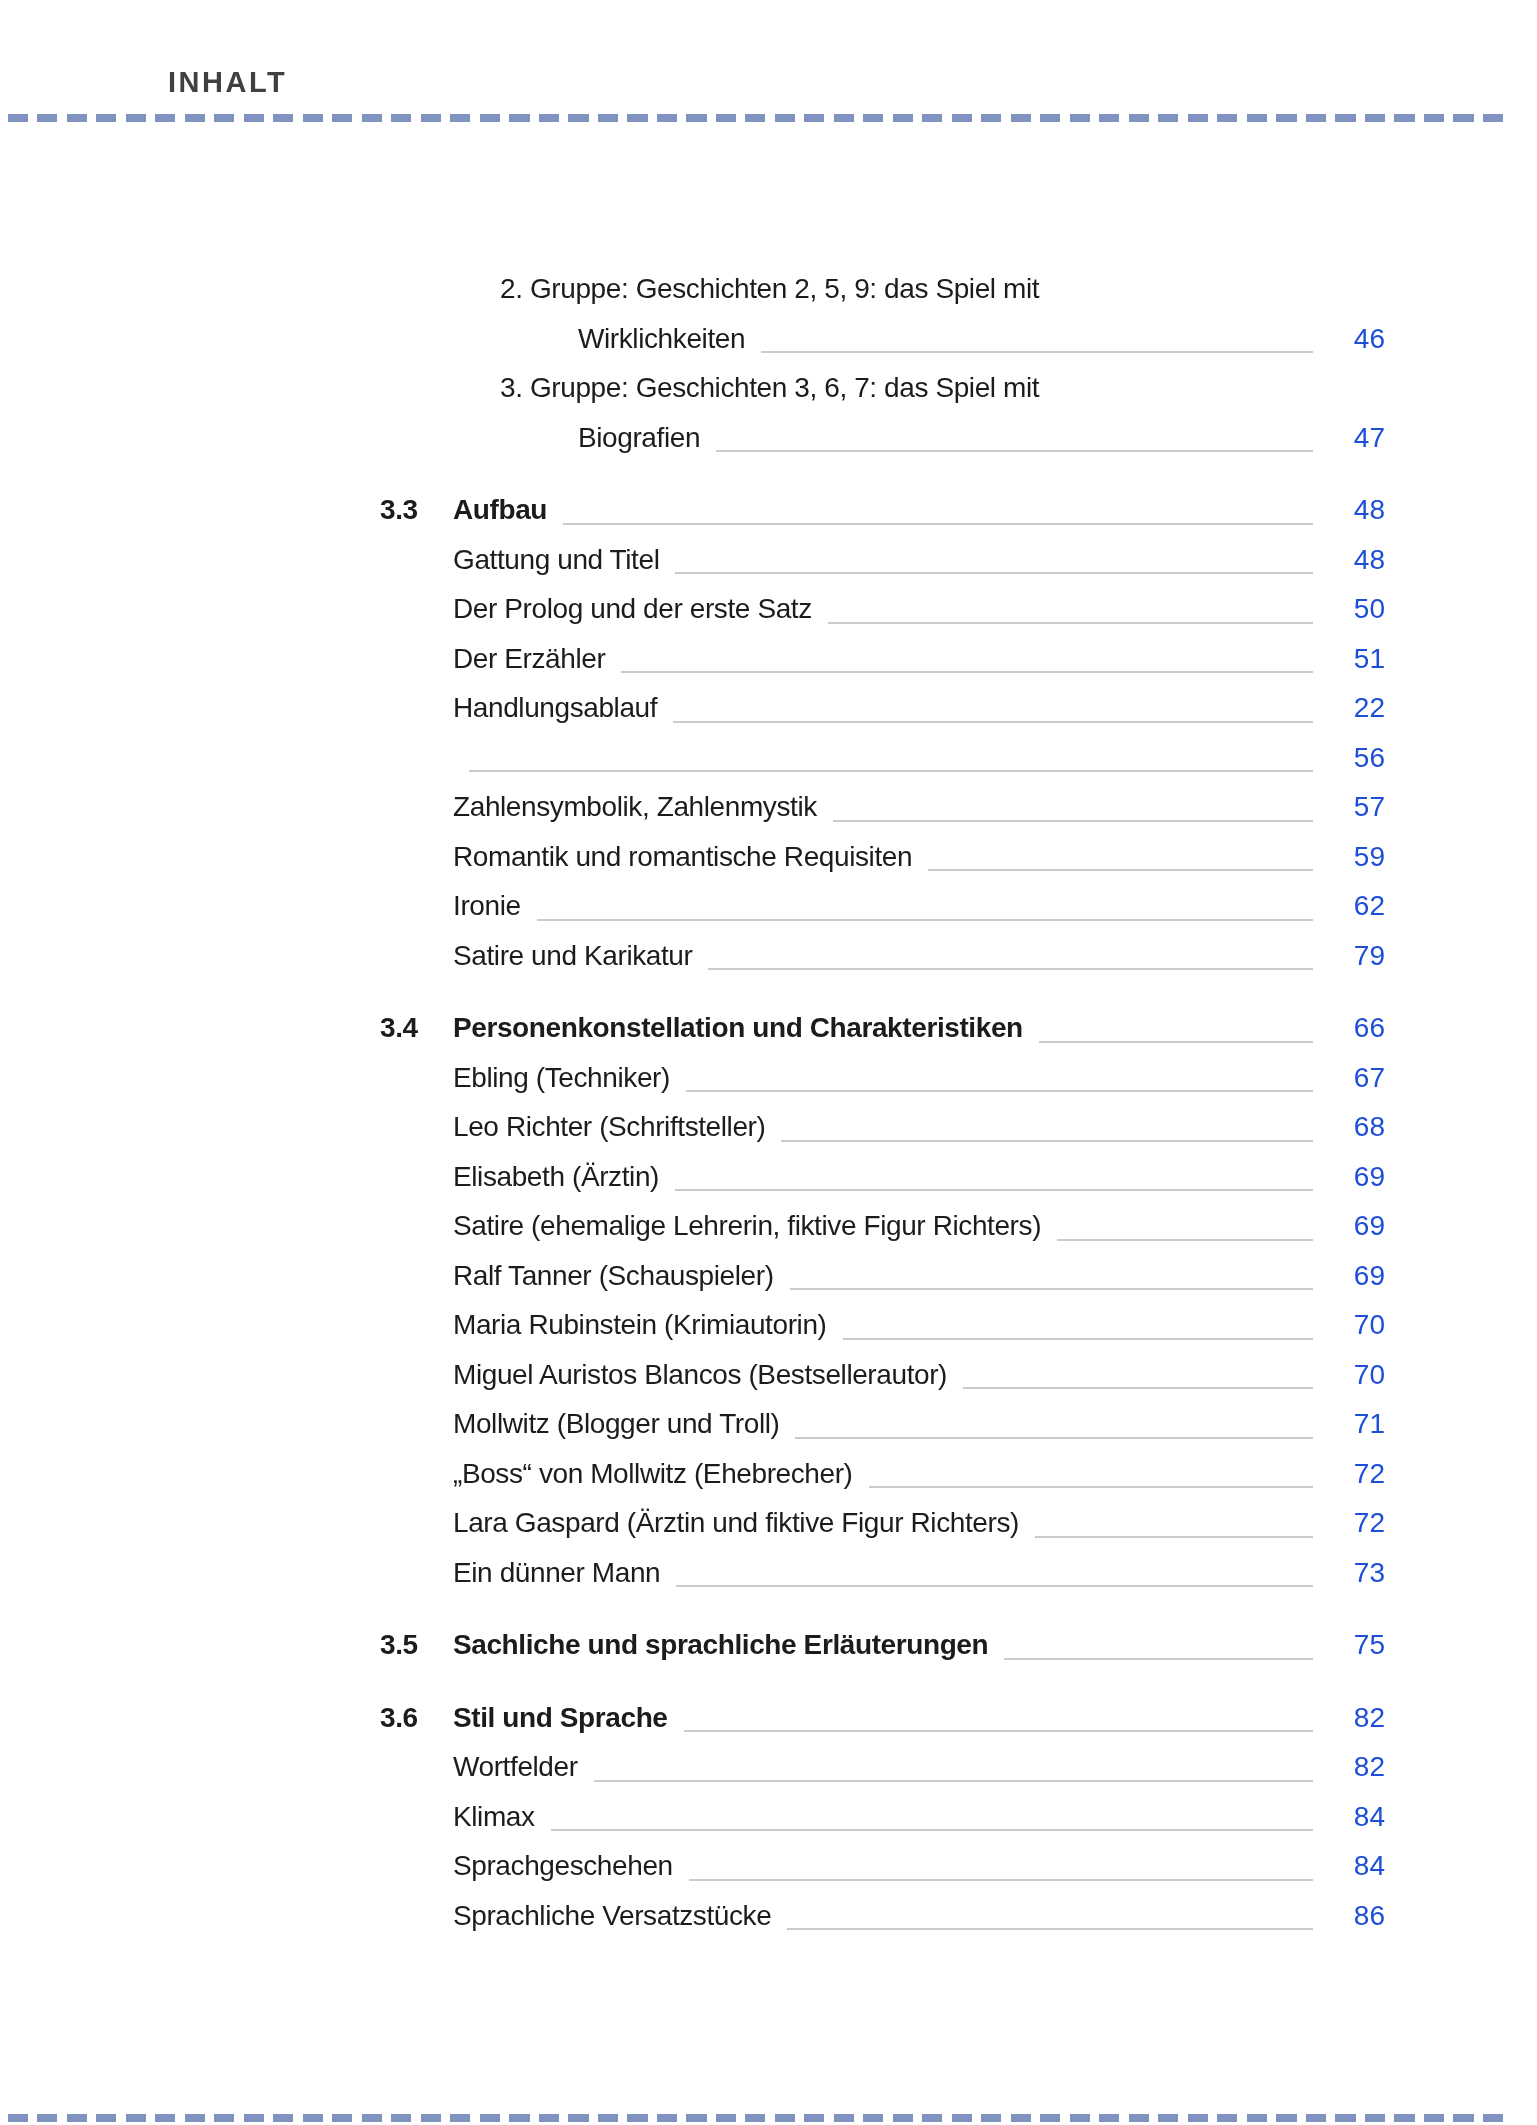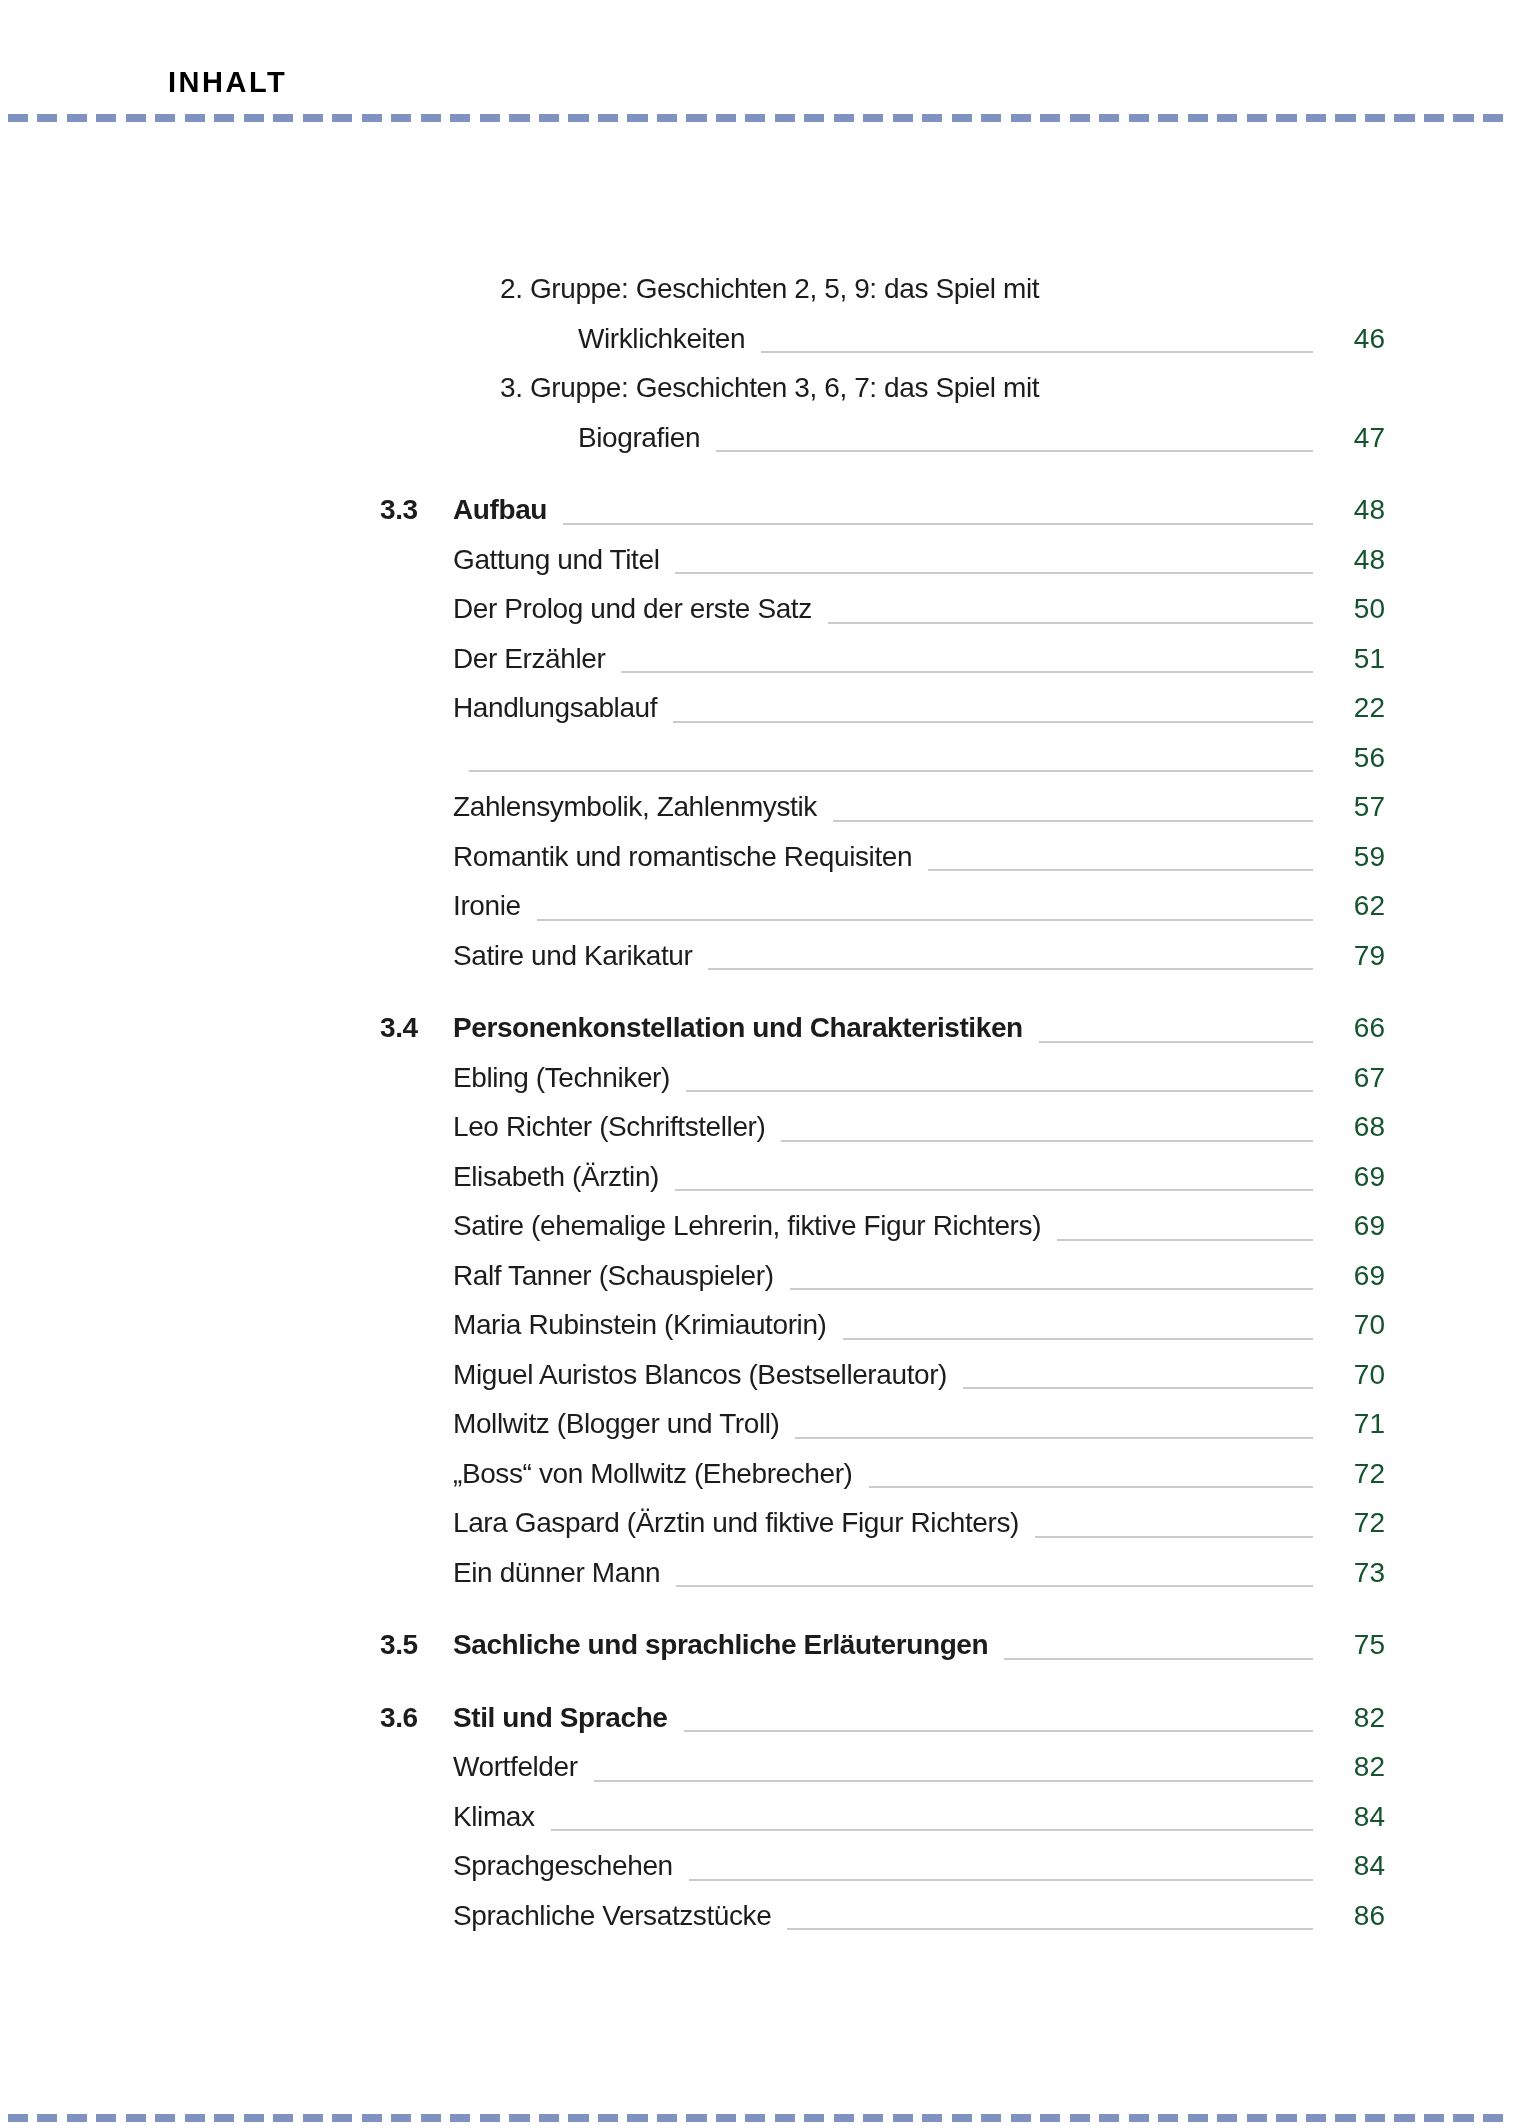--- a/index.html
+++ b/index.html
@@ -12,21 +12,21 @@
     font-family: "Liberation Sans", sans-serif;
     color: #1c1c1c;
   }
   .header-title {
     position: absolute;
     left: 168px;
     top: 66px;
     font-size: 29px;
     font-weight: 700;
     letter-spacing: 2.5px;
-    color: #000000;
+    color: #404040;
   }
   .rule {
     position: absolute;
     left: 8px;
     width: 1504px;
     height: 8px;
     background: repeating-linear-gradient(to right, #8093c0 0 20px, transparent 20px 29.5px);
   }
   .rule-top { top: 114px; }
   .rule-bottom { top: 2114px; }
@@ -60,21 +60,21 @@
     min-width: 0;
     height: 0;
     align-self: flex-end;
     border-bottom: 2px solid #cbcbcb;
     margin: 0 28px 10px 16px;
   }
   .pg {
     flex: none;
     min-width: 44px;
     text-align: right;
-    color: #14532d;
+    color: #1d4ed8;
     font-weight: 400;
     letter-spacing: 0;
   }
 </style>
 </head>
 <body>
 
 <div class="page">
   <div class="header-title">INHALT</div>
   <div class="rule rule-top"></div>

